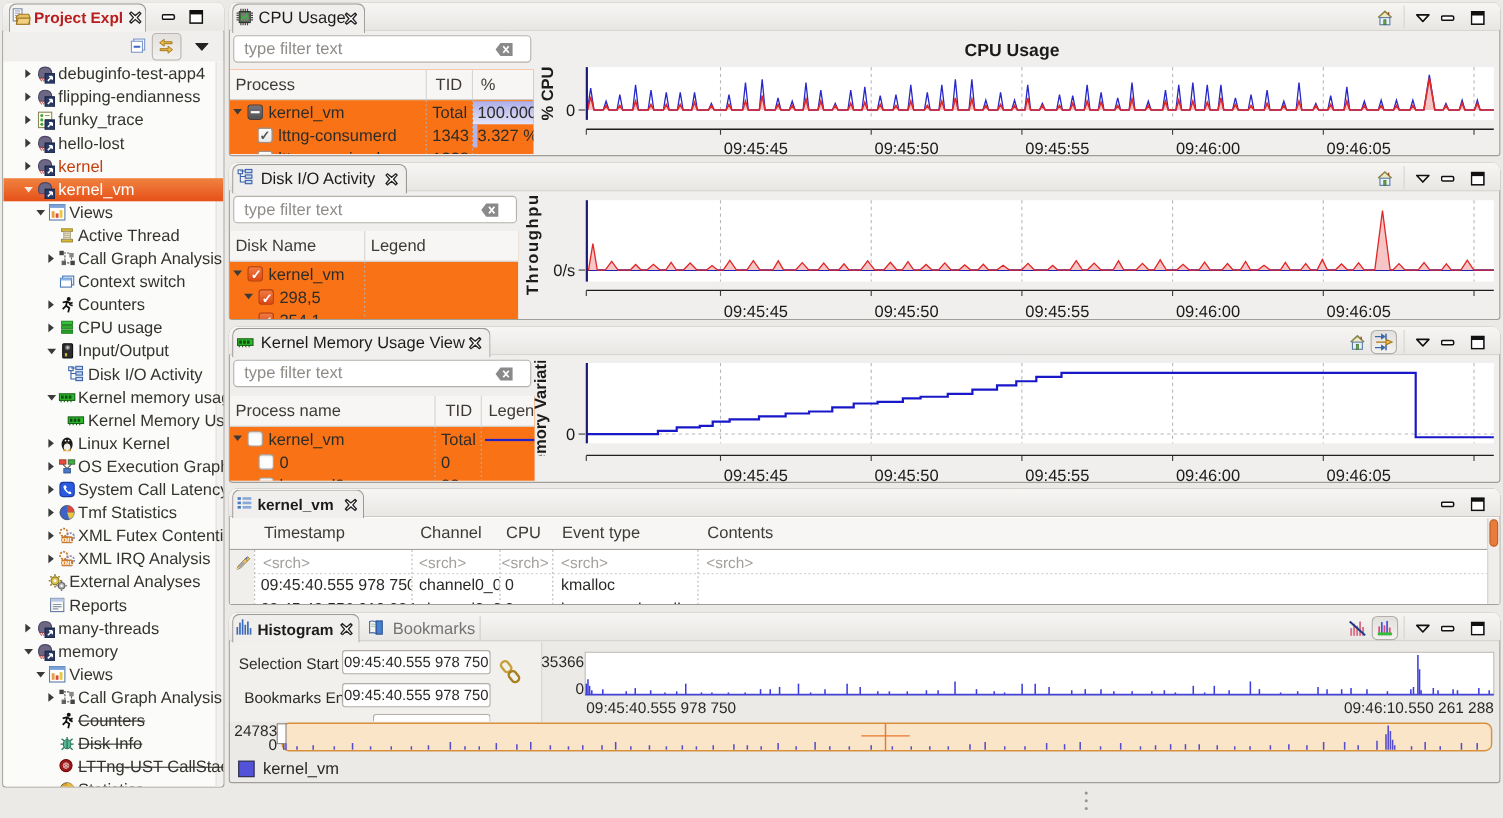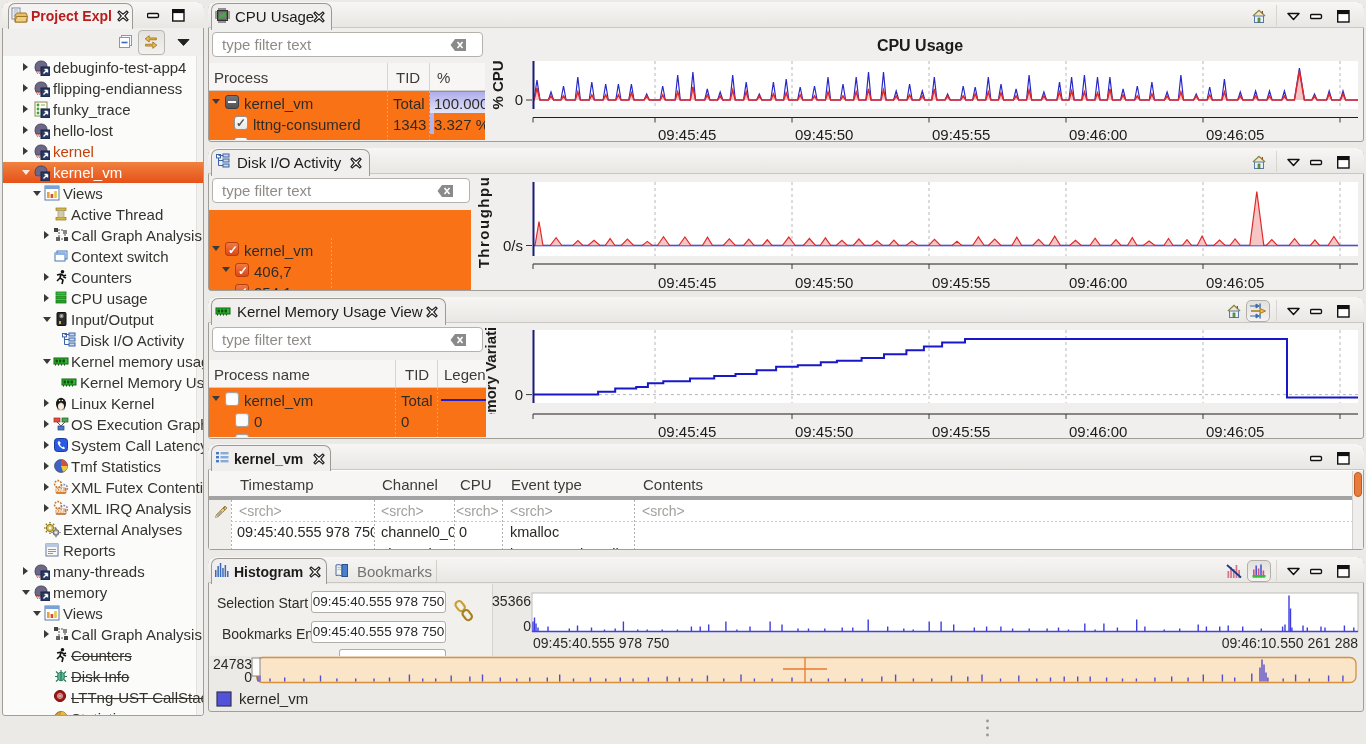--- a/index.html
+++ b/index.html
@@ -424,34 +424,39 @@
 <svg class="abs" style="left:1337px;top:156px" width="13" height="13" viewBox="0 0 13 13">
     <rect x="0.7" y="0.7" width="11.3" height="11.3" fill="#fff" stroke="#111" stroke-width="1.4"></rect>
     <rect x="0.7" y="0.7" width="11.3" height="3.4" fill="#111"></rect>
   </svg>
 <div class="filter" style="left:212px;top:178px;width:258px;height:25px">type filter text</div>
 <svg class="abs" style="left:437px;top:183px" width="18" height="16" viewBox="0 0 18 16">
     <path d="M5 2 h11 v12 h-11 L0.5 8 Z" fill="#8a8a8a"></path>
     <path d="M7.5 5 L12.5 11 M12.5 5 L7.5 11" stroke="#fff" stroke-width="1.6"></path>
   </svg>
 <div class="tbl" style="left:209px;top:210px;width:262px;height:80px">
+<div class="thead" style="height:28px">
+      <div class="th" style="left:5px">Disk Name</div>
+      <div class="th" style="left:128px">Legend</div>
+      <div class="colseph" style="left:122px"></div>
+    </div>
 <div class="colsep" style="left:122px;top:28px"></div>
 <div class="row" style="top:29px">
       <div class="arrow-d" style="left:3px;top:7px"></div>
       <div class="cb cb-or" style="left:16px;top:3px">
         <div class="ck">✓</div>
       </div>
       <div class="rtxt" style="left:35px">kernel_vm</div>
     </div>
 <div class="row" style="top:50px">
       <div class="arrow-d" style="left:13px;top:7px"></div>
       <div class="cb cb-or" style="left:26px;top:3px">
         <div class="ck">✓</div>
       </div>
-      <div class="rtxt" style="left:45px">406,7</div>
+      <div class="rtxt" style="left:45px">298,5</div>
     </div>
 <div class="row" style="top:71px">
       <div class="cb cb-or" style="left:26px;top:3px">
         <div class="ck">✓</div>
       </div>
       <div class="rtxt" style="left:45px">254,1</div>
     </div>
 </div>
 <div class="panel" style="left:208px;top:297px;width:1156px;height:142px"></div>
 <div class="tabbar" style="left:208px;top:297px;width:1156px"></div>
@@ -541,21 +546,21 @@
 <svg class="abs" style="left:313px;top:453px" width="12" height="12" viewBox="0 0 12 12">
     <path d="M1 2.2 L2.2 1 L6 4.2 L9.8 1 L11 2.2 L7.8 6 L11 9.8 L9.8 11 L6 7.8 L2.2 11 L1 9.8 L4.2 6 Z" fill="#fff" stroke="#222" stroke-width="1.2"></path>
   </svg>
 <svg class="abs" style="left:1310px;top:454px" width="13" height="10" viewBox="0 0 13 10">
     <rect x="0.5" y="2.5" width="11" height="4" rx="1.2" fill="#fff" stroke="#111" stroke-width="1.4"></rect>
   </svg>
 <svg class="abs" style="left:1337px;top:452px" width="13" height="13" viewBox="0 0 13 13">
     <rect x="0.7" y="0.7" width="11.3" height="11.3" fill="#fff" stroke="#111" stroke-width="1.4"></rect>
     <rect x="0.7" y="0.7" width="11.3" height="3.4" fill="#111"></rect>
   </svg>
-<div class="abs" style="left:209px;top:471px;width:1154px;height:29px;background:#f7f6f4;border-bottom:4px solid #a3a3a3">
+<div class="abs" style="left:209px;top:471px;width:1154px;height:29px;background:#f7f6f4;border-bottom:1px solid #a3a3a3">
     <div class="th" style="left:31px">Timestamp</div>
     <div class="th" style="left:173px">Channel</div>
     <div class="th" style="left:251px">CPU</div>
     <div class="th" style="left:302px">Event type</div>
     <div class="th" style="left:434px">Contents</div>
   </div>
 <div class="abs" style="left:209px;top:500px;width:1154px;height:49px;background:#fff;overflow:hidden">
     <div class="abs" style="left:0;top:0;width:22px;height:49px;background:#f0efec"></div>
     <div class="abs" style="left:30px;top:3px;font-size:14px;color:#a3a09c">&lt;srch&gt;</div>
     <div class="abs" style="left:172px;top:3px;font-size:14px;color:#a3a09c">&lt;srch&gt;</div>

